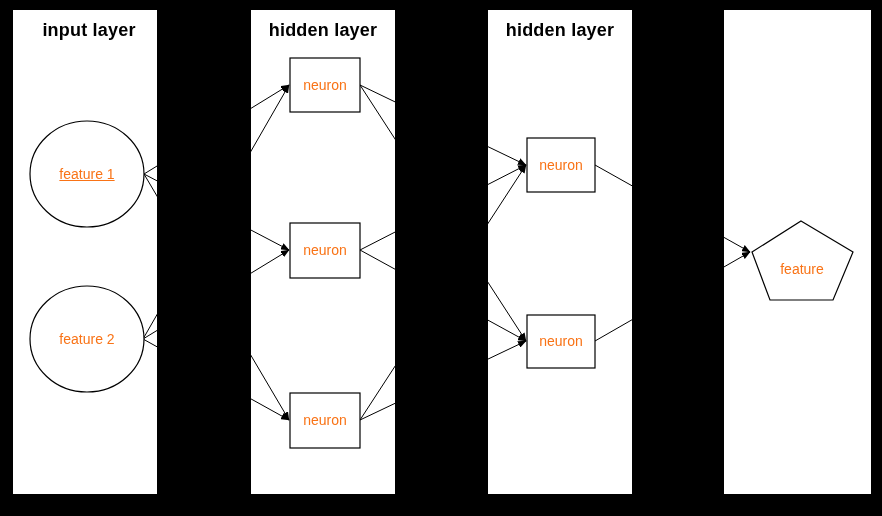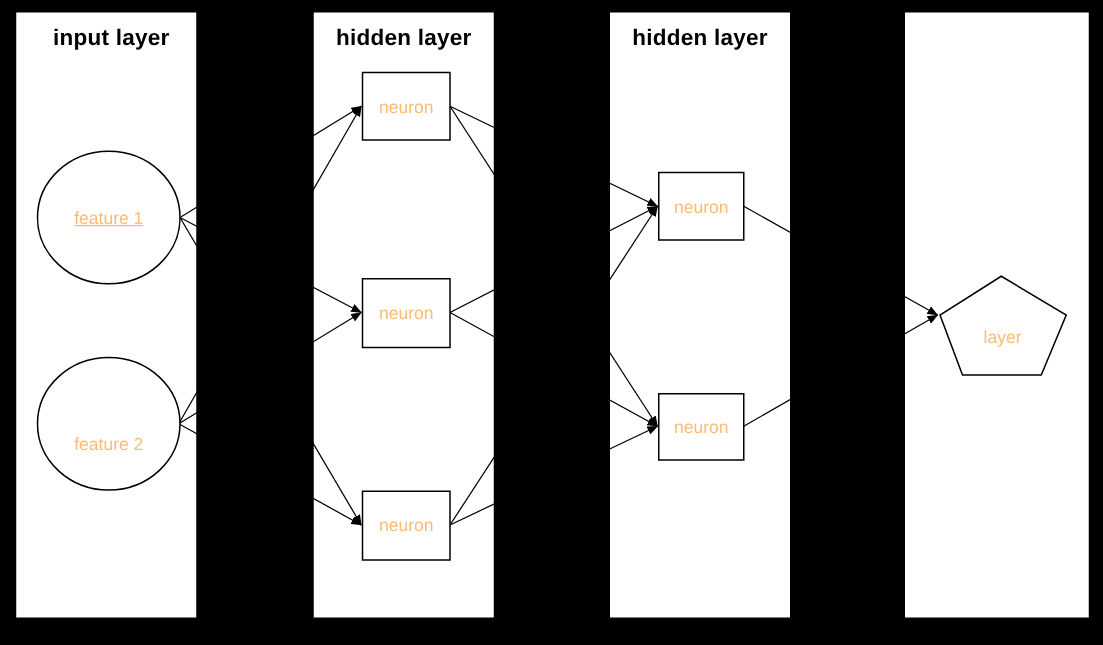--- a/index.html
+++ b/index.html
@@ -26,21 +26,21 @@
     text-align: center;
     font-size: 18px;
     font-weight: bold;
     color: #000000;
     letter-spacing: 0.2px;
   }
   .node-label {
     position: absolute;
     transform: translate(-50%, -50%);
     font-size: 14px;
-    color: #fdba74;
+    color: #f97316;
     white-space: nowrap;
   }
 </style>
 </head>
 <body>
 
 <div class="stage">
 
   <svg width="882" height="516" viewBox="0 0 882 516">
     <defs>
@@ -88,21 +88,21 @@
 
       <polygon points="801,221 853,252 833,300 770,300 752,252"></polygon>
     </g>
   </svg>
 
   <div class="layer-title" style="left:13px; width:152px;">input layer</div>
   <div class="layer-title" style="left:251px; width:144px;">hidden layer</div>
   <div class="layer-title" style="left:488px; width:144px;">hidden layer</div>
 
   <div class="node-label" style="left:87px;  top:174px;text-decoration:underline;">feature 1</div>
-  <div class="node-label" style="left:87px;  top:355px;">feature 2</div>
+  <div class="node-label" style="left:87px;  top:339px;">feature 2</div>
   <div class="node-label" style="left:325px; top:85px;">neuron</div>
   <div class="node-label" style="left:325px; top:250px;">neuron</div>
   <div class="node-label" style="left:325px; top:420px;">neuron</div>
   <div class="node-label" style="left:561px; top:165px;">neuron</div>
   <div class="node-label" style="left:561px; top:341px;">neuron</div>
-  <div class="node-label" style="left:802px; top:269px;">layer</div>
+  <div class="node-label" style="left:802px; top:269px;">feature</div>
 
 </div>
 
 </body></html>

